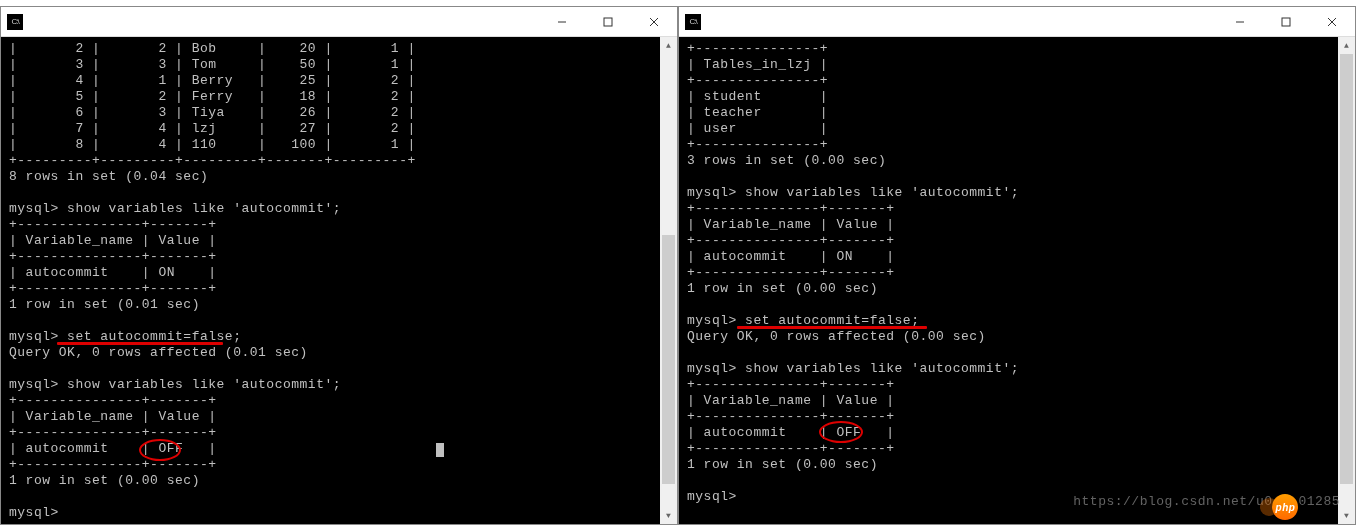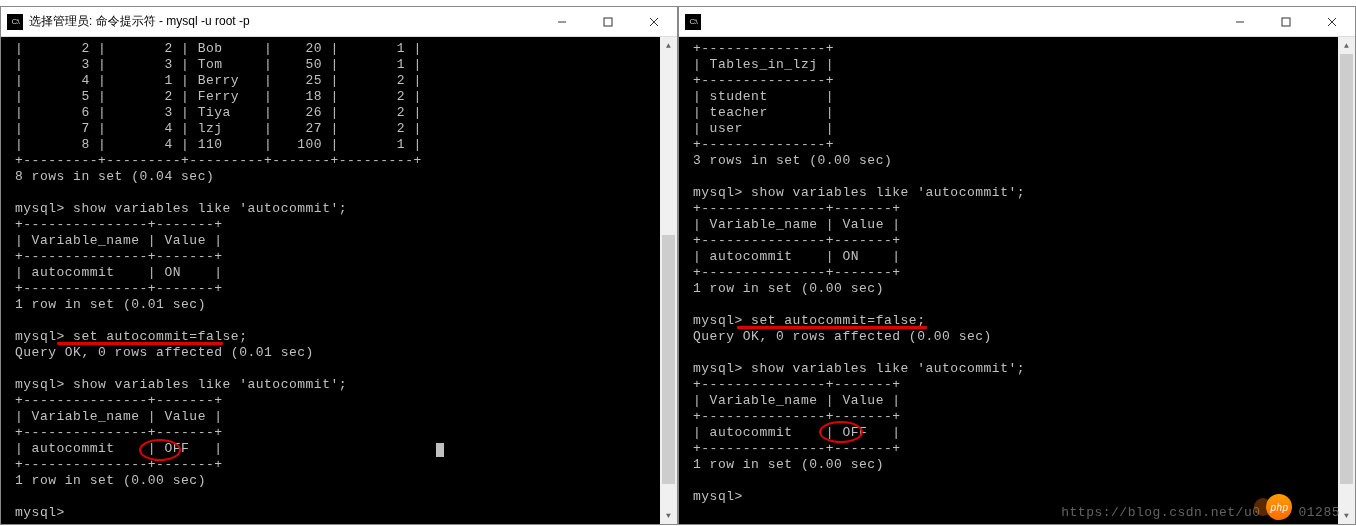--- a/index.html
+++ b/index.html
@@ -43,21 +43,21 @@
     width: 46px; height: 100%;
     display: flex; align-items: center; justify-content: center;
     font-size: 12px; color: #333;
   }
   .win-btn.close { color: #333; }
   .win-btn svg { width: 10px; height: 10px; stroke: #333; stroke-width: 1; fill: none; }
   .terminal {
     flex: 1;
     background: #000;
     color: #c0c0c0;
-    padding: 4px 14px;
+    padding: 4px 8px;
     white-space: pre;
     overflow: hidden;
     line-height: 16px;
     letter-spacing: 0.5px;
     position: relative;
   }
   .scrollbar {
     width: 17px;
     background: #f0f0f0;
     display: flex; flex-direction: column;
@@ -84,40 +84,39 @@
     width: 8px; height: 14px;
     vertical-align: text-bottom;
   }
   .watermark {
     position: absolute;
     right: 16px; bottom: 6px;
     font-family: "Courier New", monospace;
     color: rgba(140,140,140,0.7);
     font-size: 13px;
     letter-spacing: 0.5px;
-    display: flex; align-items: flex-end; gap: 6px;
+    display: flex; align-items: flex-start; 
   }
   .php-badge {
     background: linear-gradient(#ff9d00,#ff6a00);
-    color:#fff; font-weight:normal; font-style:italic;
+    color:#fff; font-weight:bold; font-style:italic;
     border-radius:50%; width:26px;height:26px;
     display:flex;align-items:center;justify-content:center;
     font-size:10px;font-family:Arial,sans-serif;
     box-shadow: -16px 0 0 -4px rgba(255,120,0,0.35);
   }
 </style>
 </head>
 <body>
 
 <div class="window" style="left:0;top:6px;width:678px;height:519px;">
   <div class="titlebar">
     <div class="icon">
         <span>C:\</span>
       </div>
-    <span class="title-text">选择管理员: 命令提示符 - mysql  -u root -p</span>
     <div class="spacer"></div>
     <div class="win-controls">
       <div class="win-btn">
           <svg viewBox="0 0 10 10">
             <line x1="1" y1="5" x2="9" y2="5"></line>
           </svg>
         </div>
       <div class="win-btn">
           <svg viewBox="0 0 10 10">
             <rect x="1" y="1" width="8" height="8"></rect>

